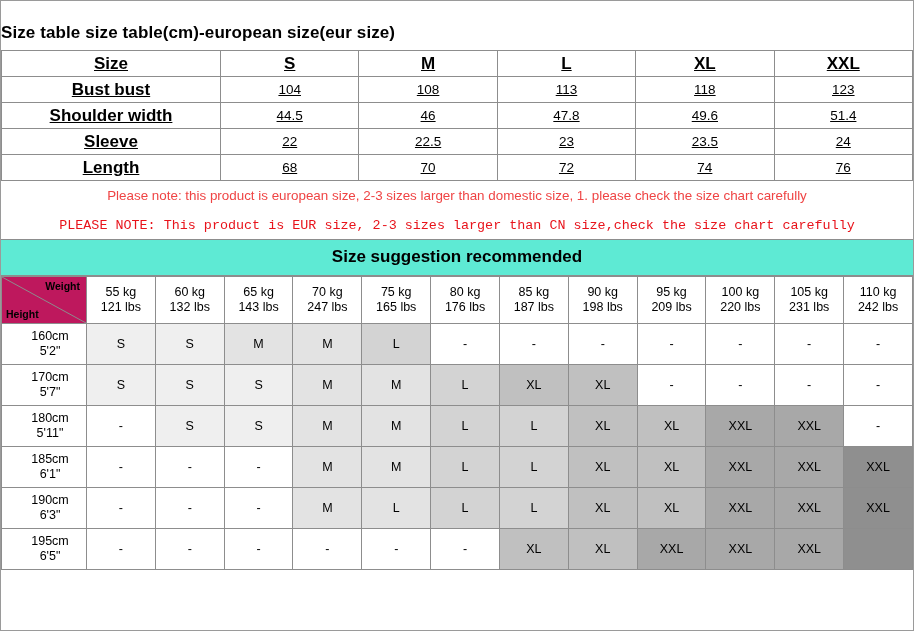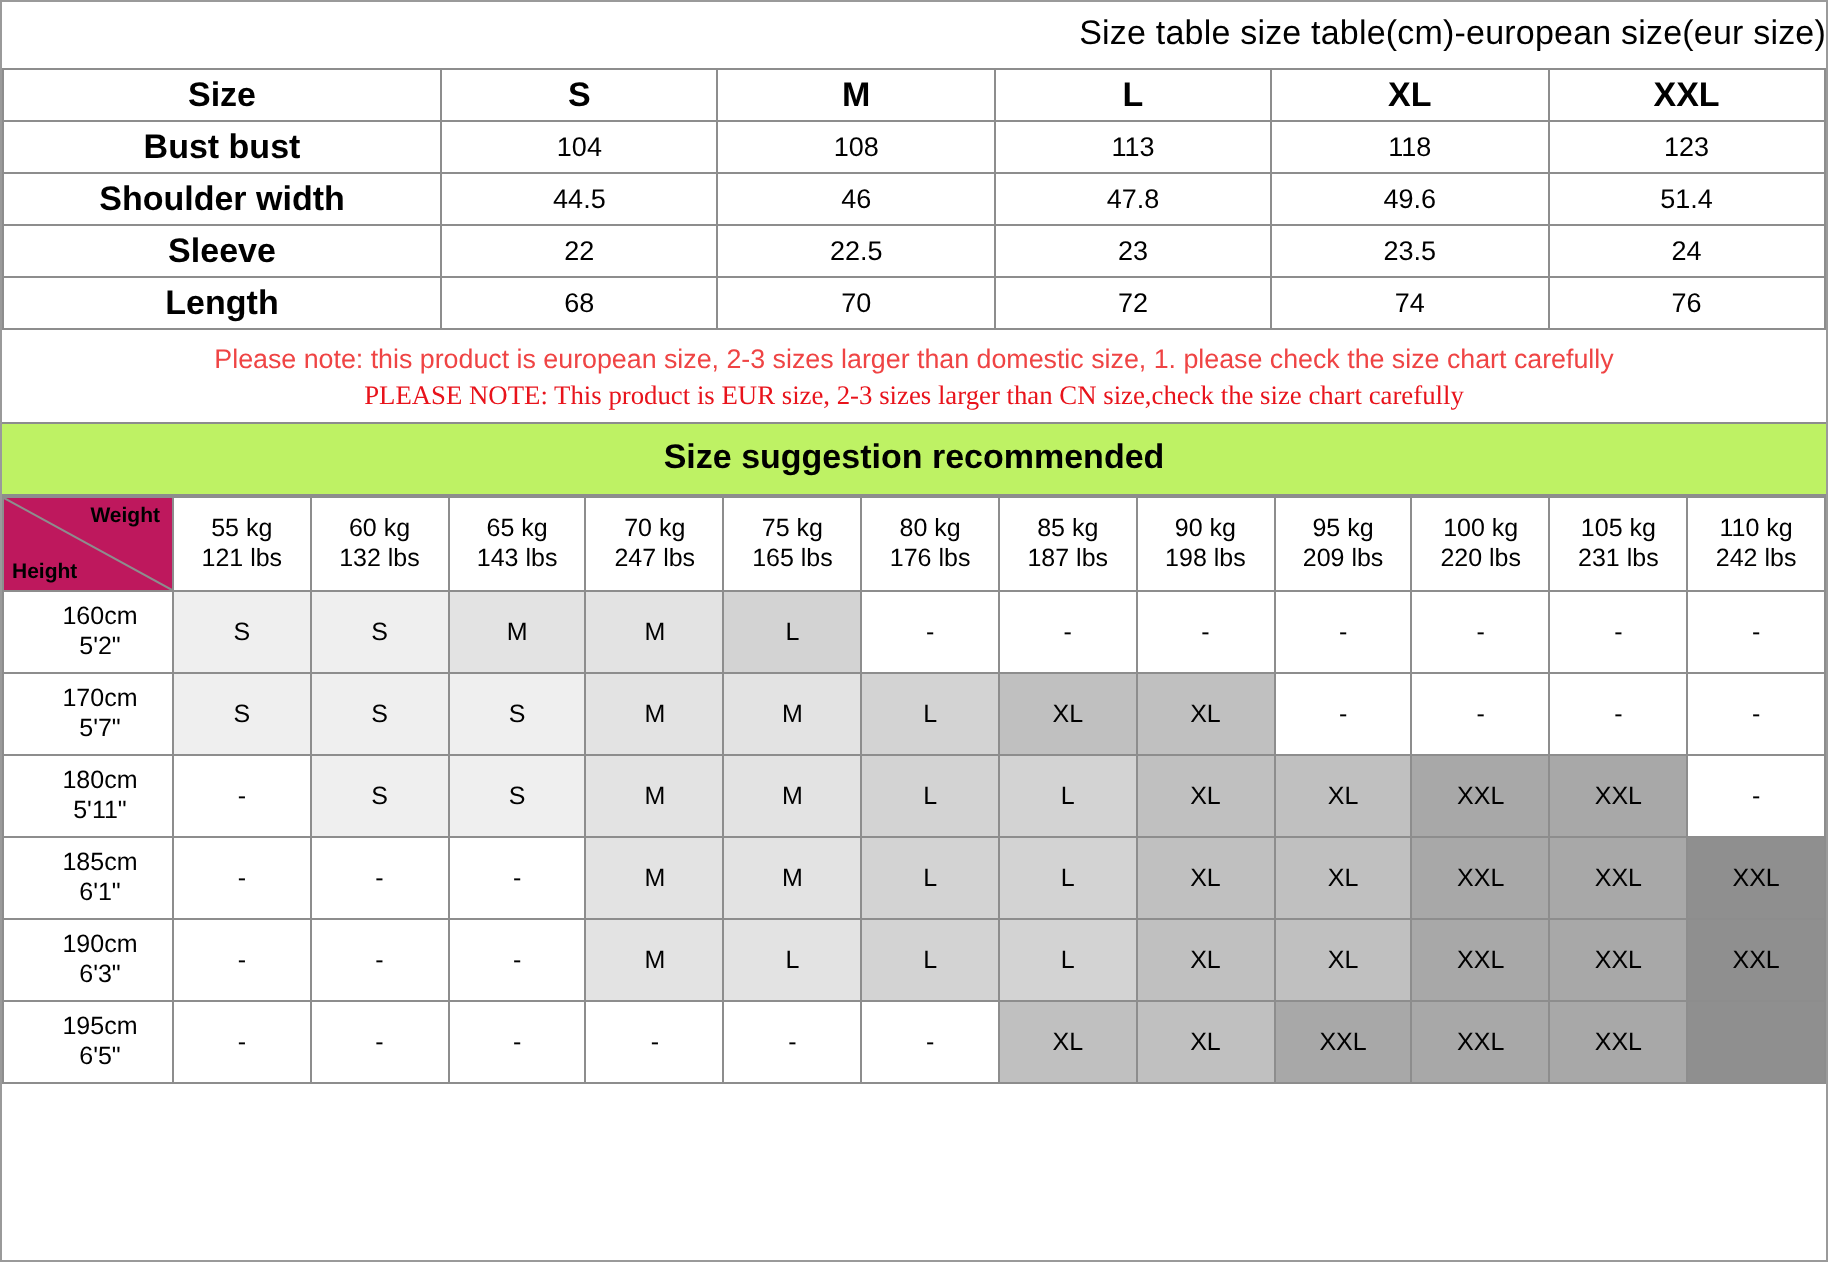--- a/index.html
+++ b/index.html
@@ -17,37 +17,38 @@
   .page {
     width: 914px;
     height: 631px;
     position: relative;
     box-sizing: border-box;
     border: 1px solid #9a9a9a;
   }
 
   
   .size-title {
-    text-align: right;
-    font-weight: normal;
+    text-align: left;
+    font-weight: bold;
     font-size: 17px;
-    padding: 6px 0 7px 0;
+    padding: 22px 0 7px 0;
     letter-spacing: 0.1px;
   }
   table {
     border-collapse: collapse;
     width: 100%;
     table-layout: fixed;
   }
   .size-table td {
     border: 1px solid #8d8d8d;
     text-align: center;
     font-size: 13.5px;
     height: 25px;
     padding: 0;
+    text-decoration: underline;
   }
   .size-table td.rowhead {
     font-weight: bold;
     font-size: 17px;
     width: 218px;
   }
   .size-table td.colhead {
     font-weight: bold;
     font-size: 17px;
   }
@@ -62,28 +63,29 @@
     font-size: 13.4px;
     text-align: center;
     line-height: 18px;
     white-space: nowrap;
   }
   .note2 {
     color: #e8131b;
     font-size: 13.4px;
     text-align: center;
     line-height: 18px;
-    font-family: Liberation Serif, serif;
+    font-family: Liberation Mono, monospace;
     white-space: nowrap;
     letter-spacing: 0px;
+    margin-top: 12px;
   }
 
   
   .sugg-title {
-    background: #bef264;
+    background: #5eead4;
     text-align: center;
     font-weight: bold;
     font-size: 17px;
     padding: 7px 0 8px 0;
     border-top: 1px solid #8d8d8d;
     border-bottom: 1px solid #8d8d8d;
   }
   .sugg-table {
     border-collapse: collapse;
     width: 100%;

